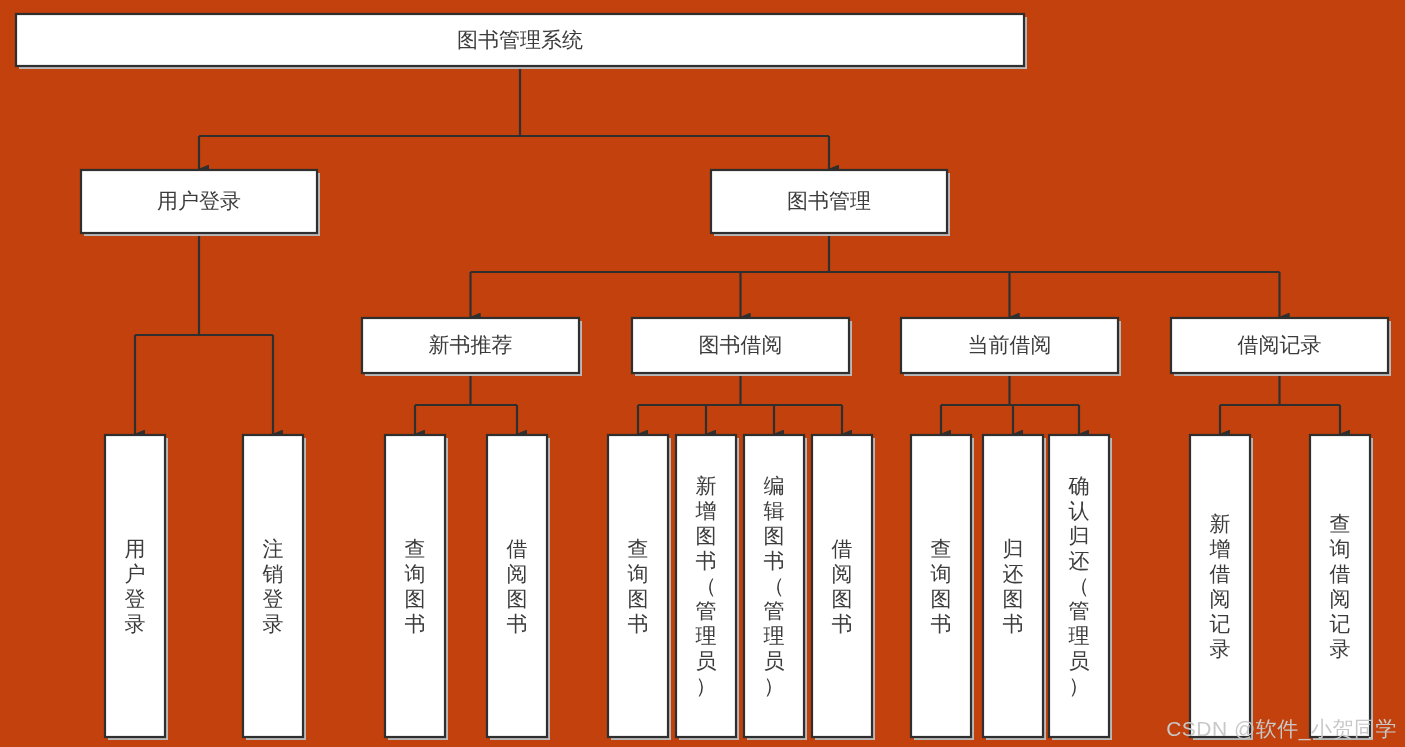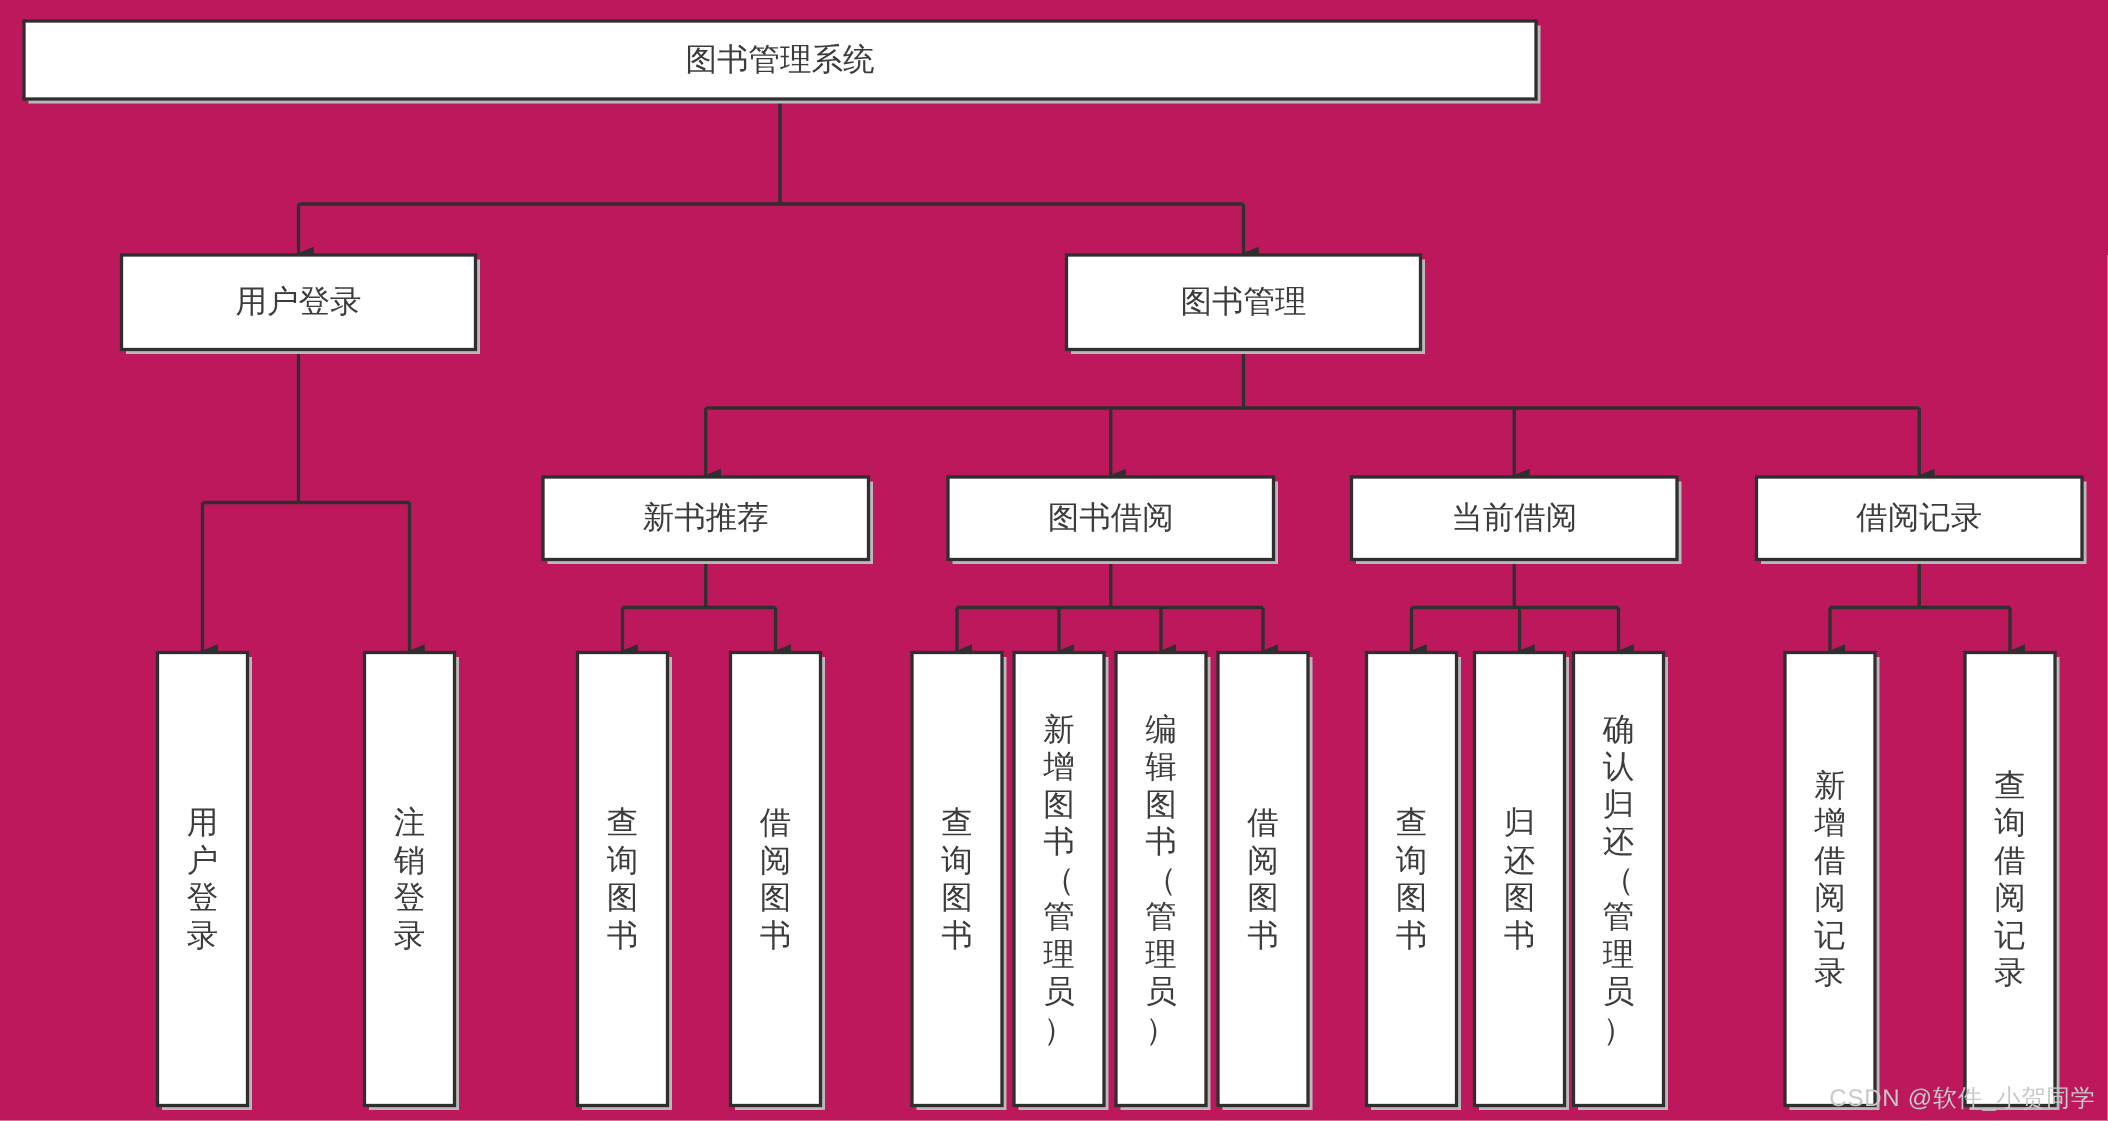--- a/index.html
+++ b/index.html
@@ -1,37 +1,37 @@
 <!DOCTYPE html>
 <html><head>
 <meta charset="utf-8">
 <style>
   html,body{margin:0;padding:0;background:#ffffff;}
   body{
     font-family:"Liberation Sans","DejaVu Sans",sans-serif;
     width:1405px;height:747px;overflow:hidden;position:relative;
   }
-  #diagram-root{position:relative;width:1405px;height:747px;background:#be185d;}
+  #diagram-root{position:relative;width:1405px;height:747px;background:#c2410c;}
   svg#flow{position:absolute;left:0;top:0;width:1405px;height:747px;display:block;}
   .node-box{
     fill:#ffffff;stroke:#2f2f2f;stroke-width:2.2;
   }
   .node-shadow{fill:#b9b9b9;stroke:none;}
   .edge{stroke:#2f2f2f;stroke-width:2.2;fill:none;stroke-linecap:butt;}
   .node-label{
     fill:#3c3c3c;font-family:"Liberation Sans","DejaVu Sans",sans-serif;
     font-size:21px;text-anchor:middle;dominant-baseline:middle;
   }
   .node-label-v{
     fill:#3c3c3c;font-family:"Liberation Sans","DejaVu Sans",sans-serif;
     font-size:21px;text-anchor:middle;
   }
   .watermark{
     position:absolute;right:8px;bottom:4px;
-    color:#c8c8c8;font-size:16px;letter-spacing:.5px;
+    color:#c8c8c8;font-size:21px;letter-spacing:.5px;
     font-family:"Liberation Sans","DejaVu Sans",sans-serif;
     white-space:nowrap;user-select:none;
   }
 </style>
 </head>
 <body>
 
 <div id="diagram-root">
 
   <svg id="flow" viewBox="0 0 1405 747">

